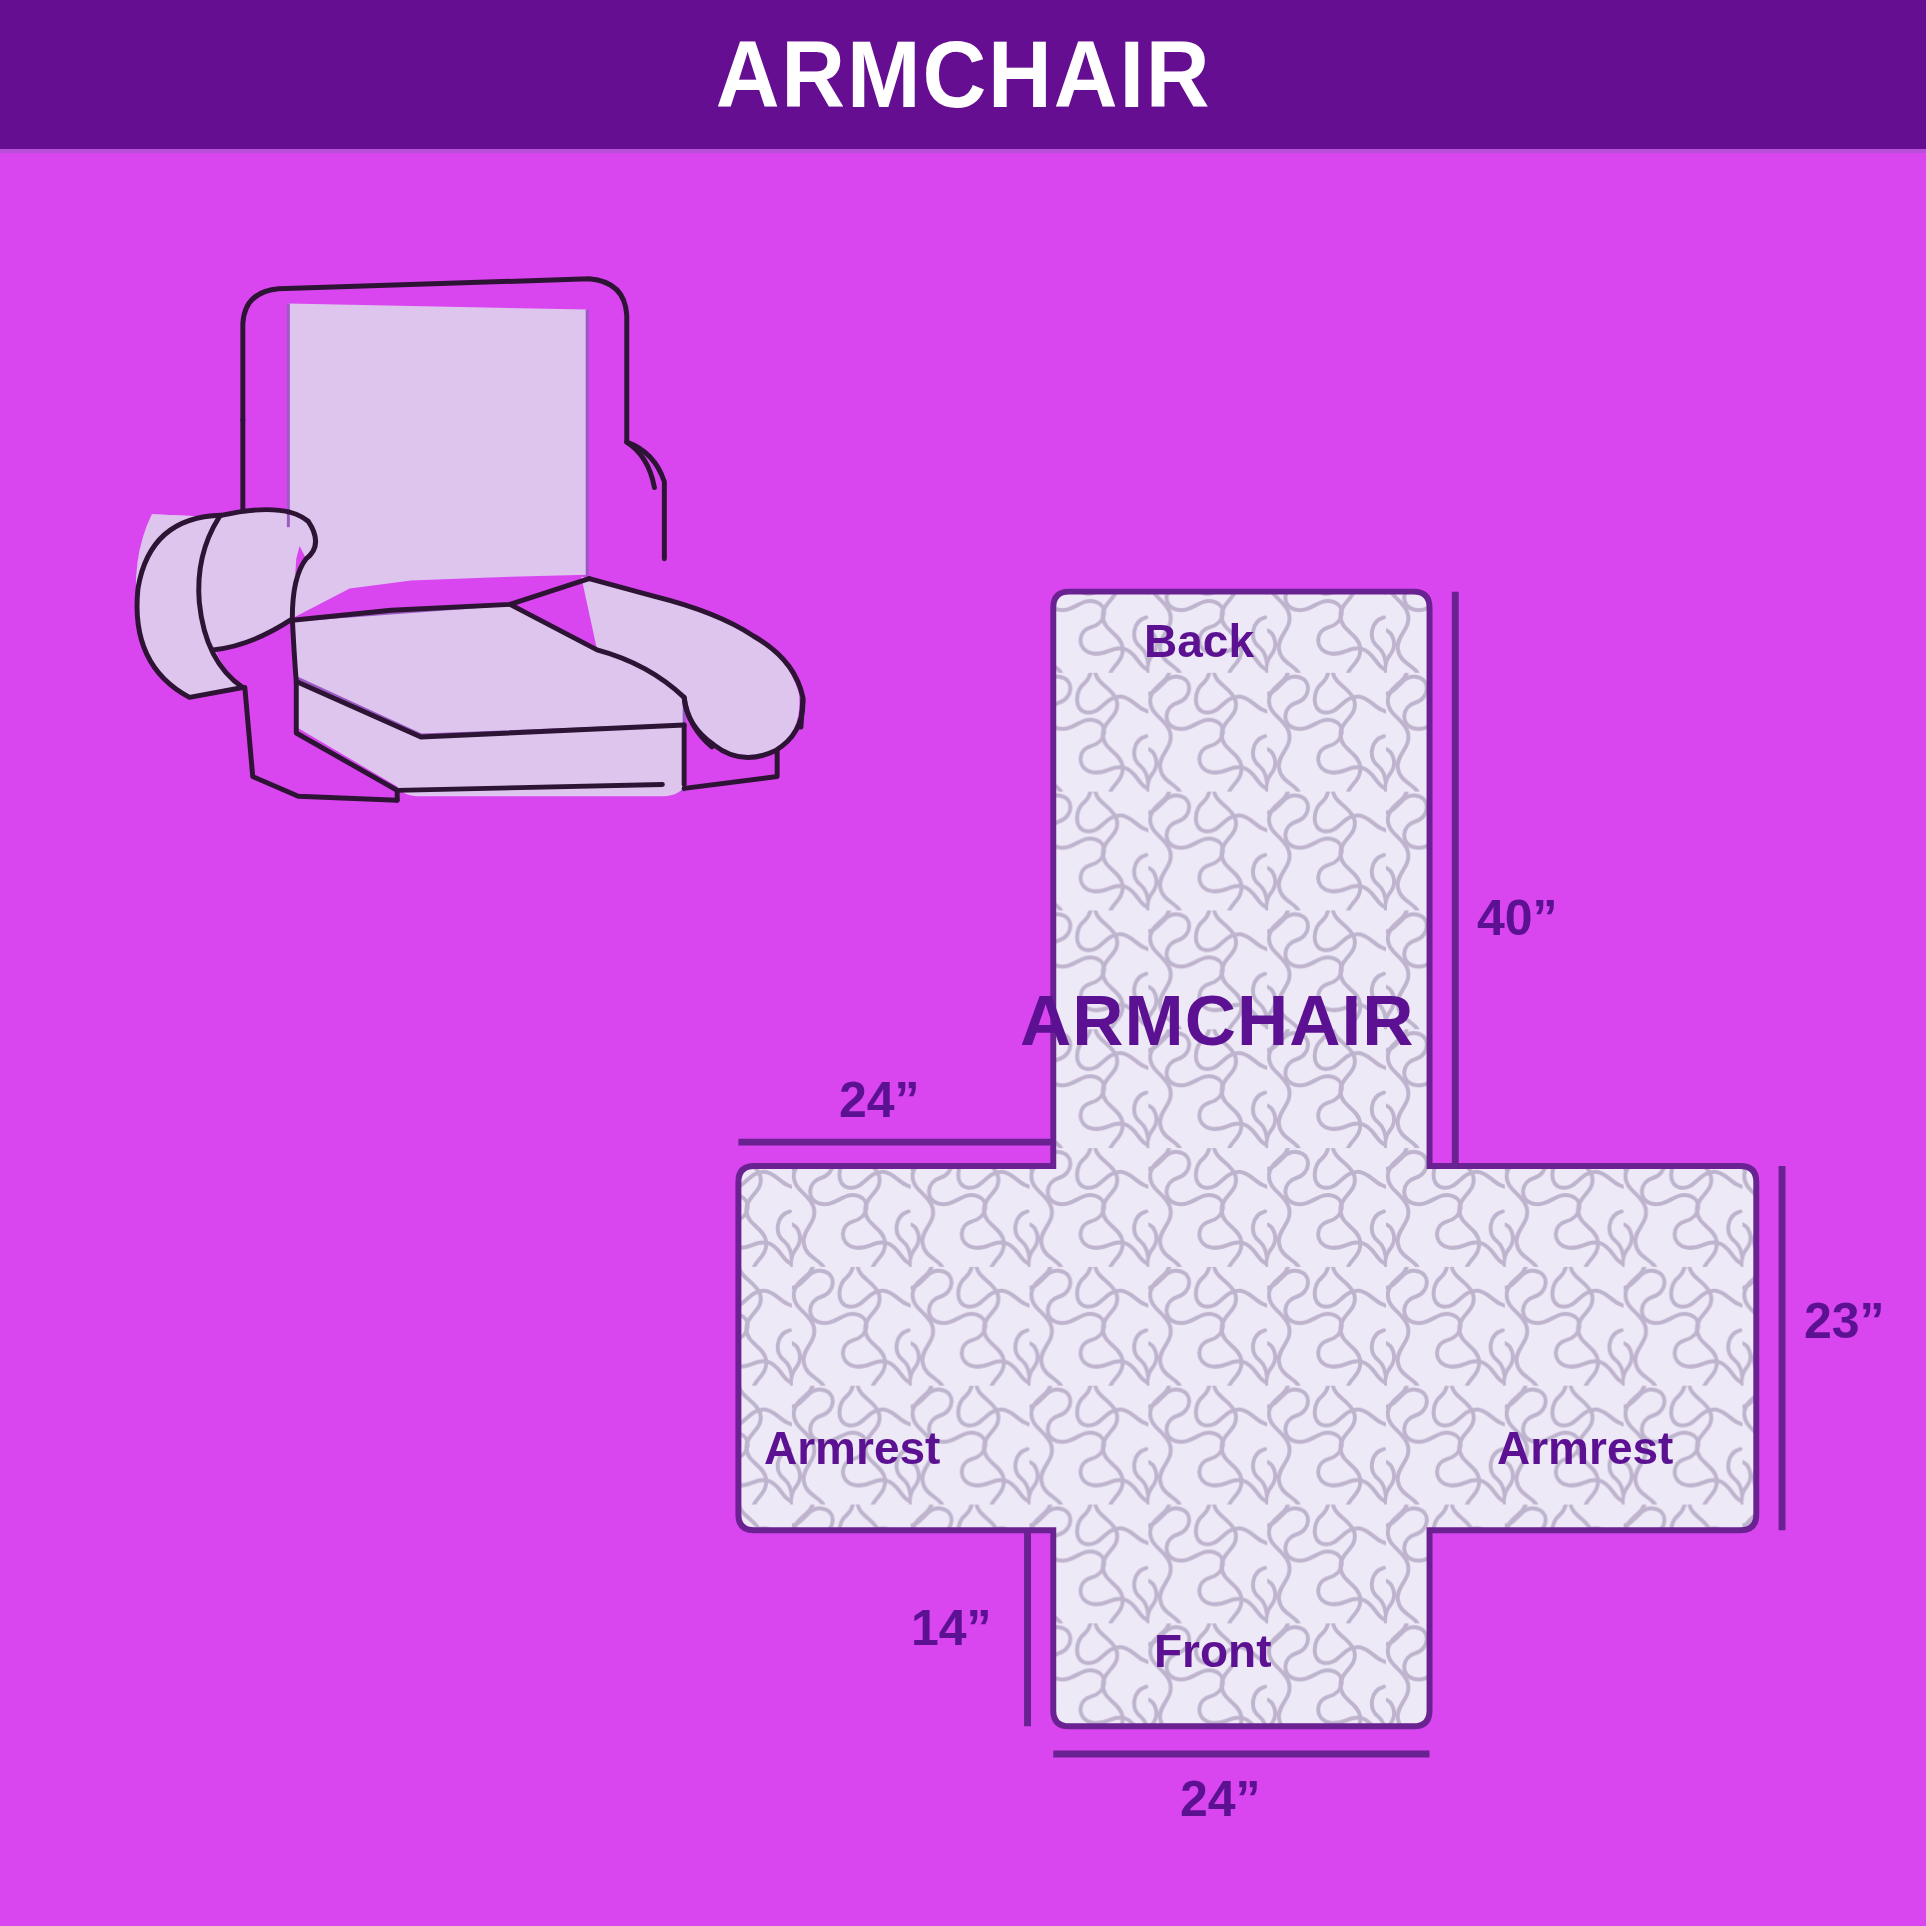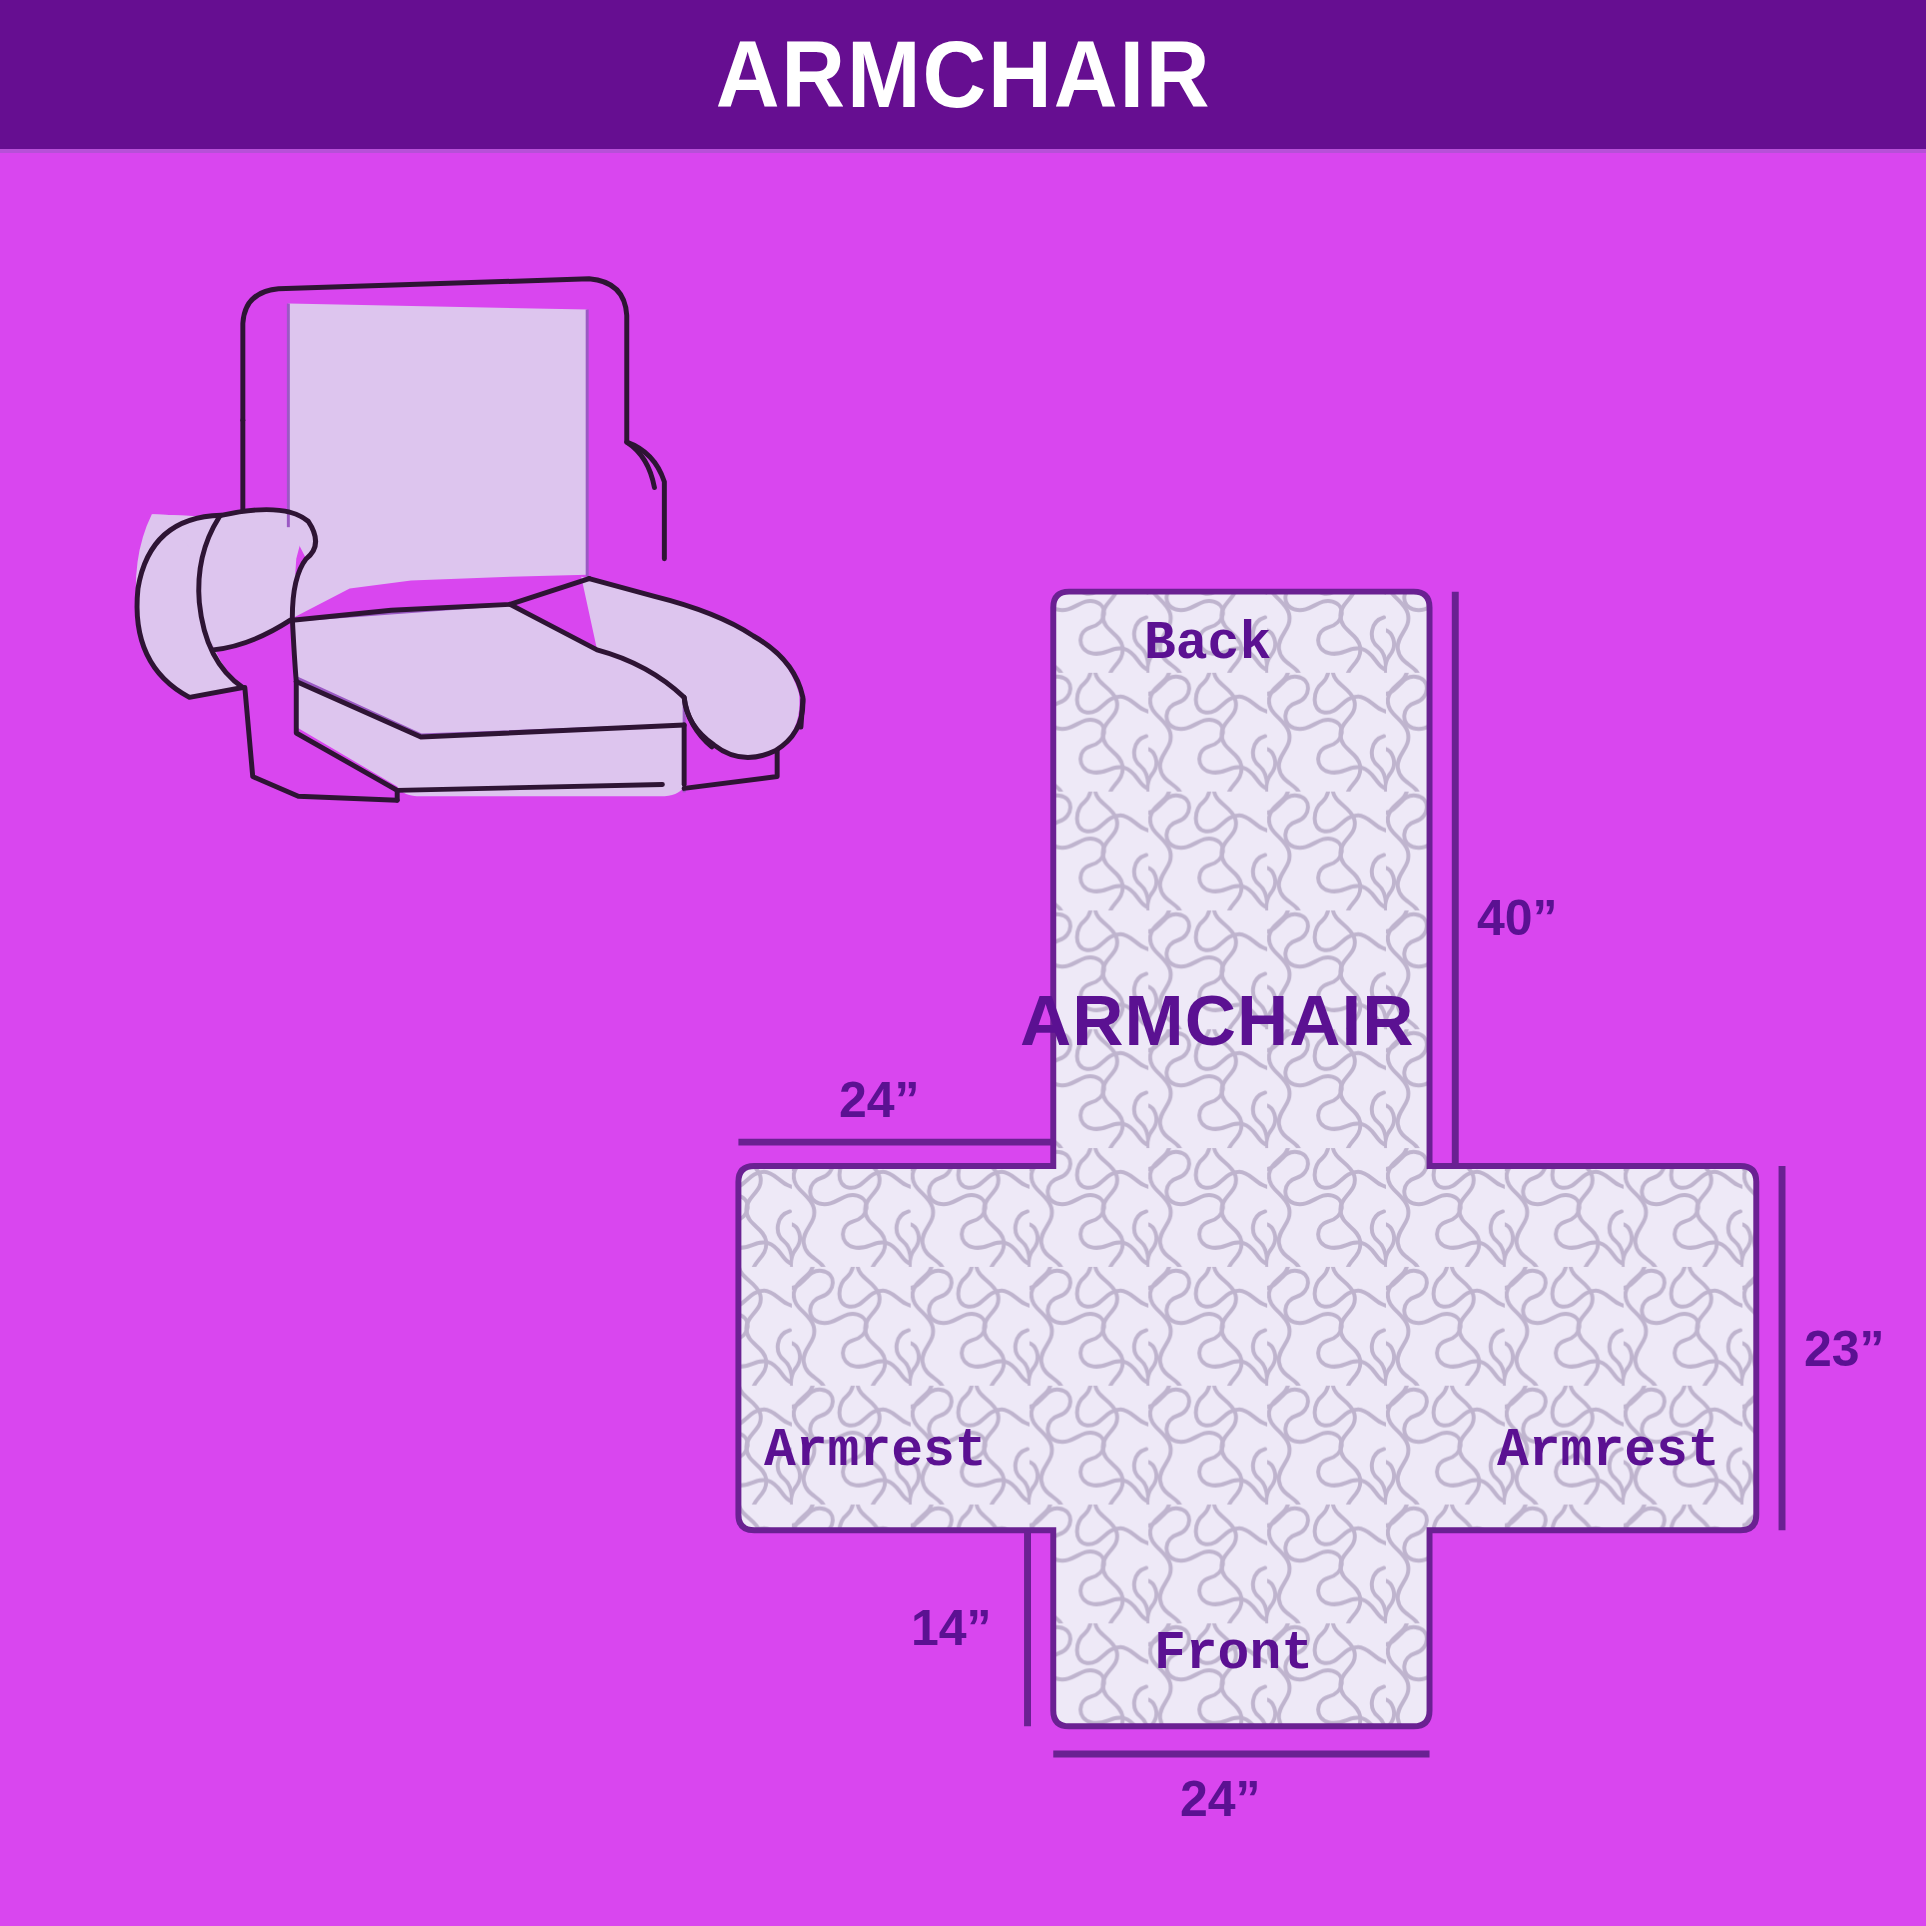--- a/index.html
+++ b/index.html
@@ -74,21 +74,21 @@
 
   .dim-label, .panel-label {
     position: absolute;
     color: #5B1192;
     font-family: "Liberation Sans", "DejaVu Sans", sans-serif;
     font-weight: bold;
     white-space: nowrap;
     line-height: 1;
   }
   .dim-label { font-size: 50px; }
-  .panel-label { font-size: 53px; font-family: Liberation Mono, monospace; }
+  .panel-label { font-size: 46px; }
   #label-center {
     font-size: 71px;
     letter-spacing: 1px;
     font-family: "Liberation Sans", "DejaVu Sans", sans-serif;
   }
 </style>
 </head>
 <body>
 
 <div id="page">
@@ -255,21 +255,21 @@
     <div class="panel-label" style="left:91px; top:871px;">Armrest</div>
 
     <div class="panel-label" style="left:824px; top:871px;">Armrest</div>
 
     <div class="panel-label" style="left:481px; top:1074px;">Front</div>
 
     <div class="dim-label" style="left:804px; top:297px;margin-top:42px;">40”</div>
 
     <div class="dim-label" style="left:166px; top:521px;">24”</div>
 
-    <div class="dim-label" style="left:1131px; top:770px;">23”</div>
+    <div class="dim-label" style="left:1131px; top:742px;">23”</div>
 
     <div class="dim-label" style="left:238px; top:1049px;">14”</div>
 
     <div class="dim-label" style="left:507px; top:1220px;">24”</div>
   </div>
 
 </div>
 
 
 </body></html>

